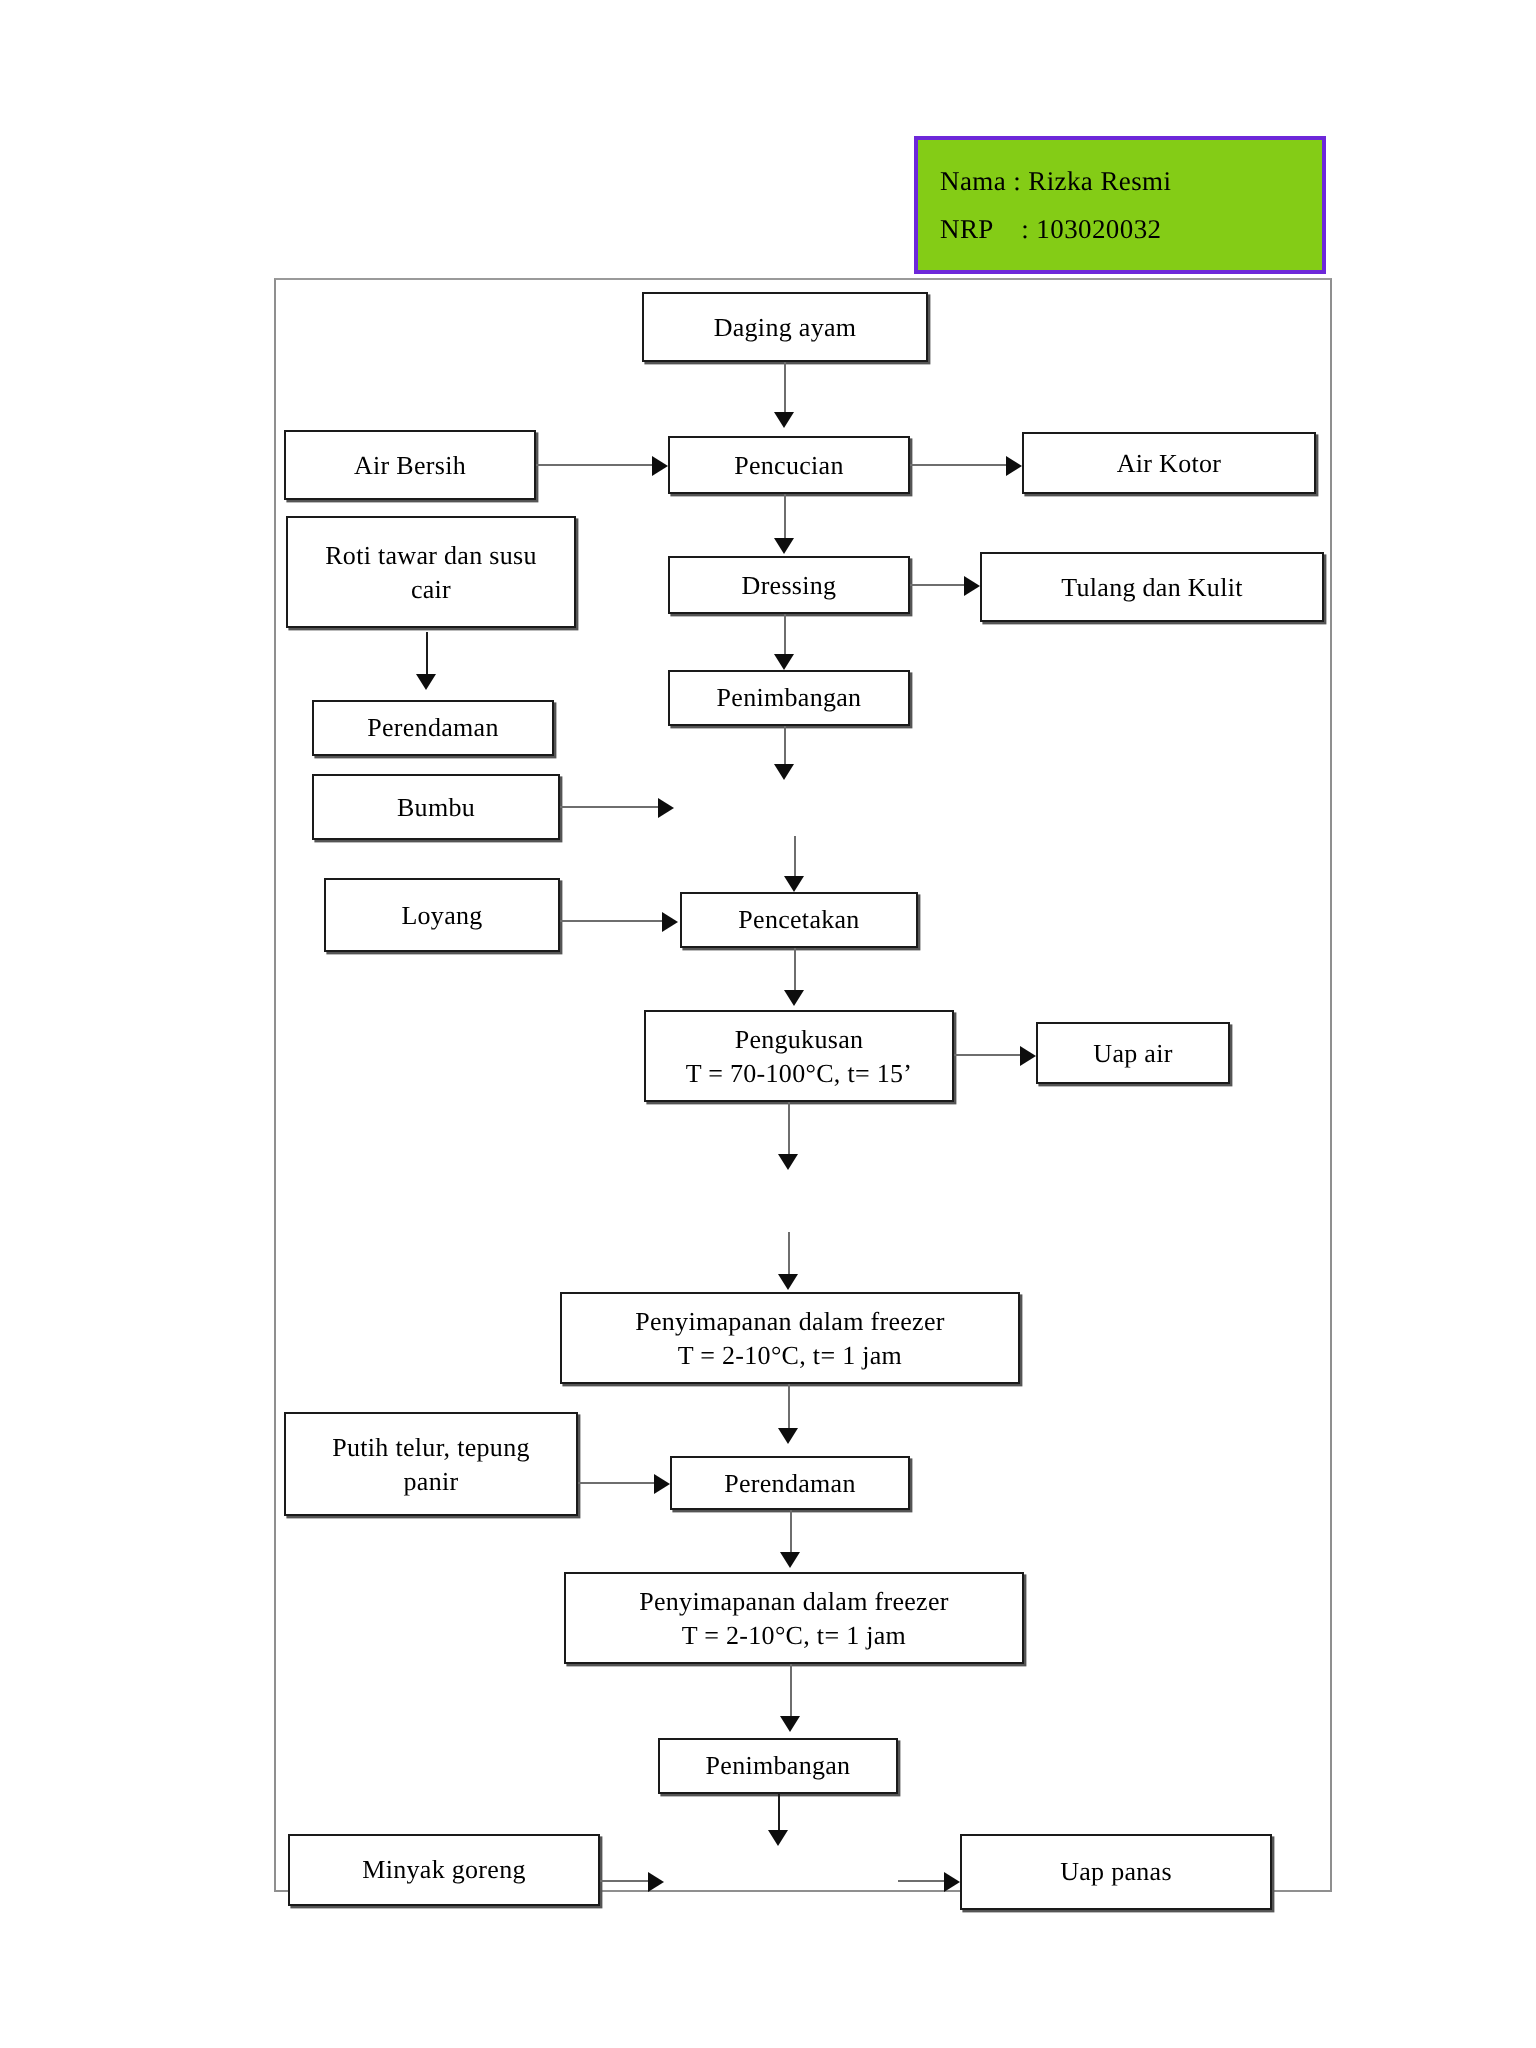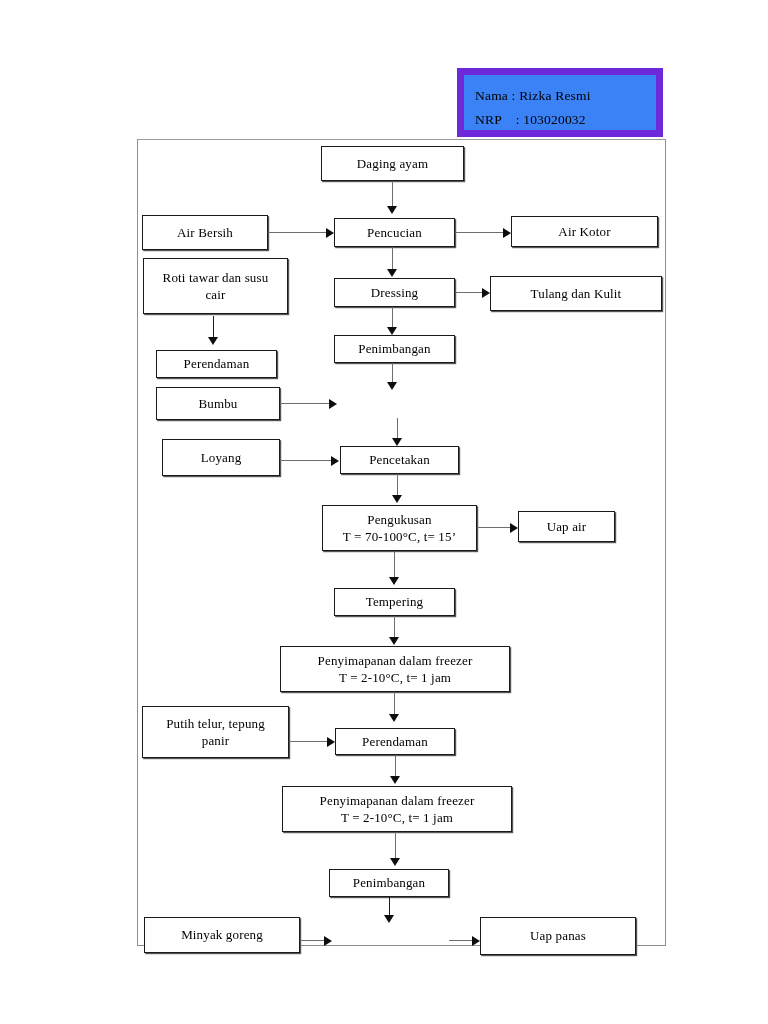--- a/index.html
+++ b/index.html
@@ -16,23 +16,23 @@
     overflow: hidden;
   }
 
   
   #header-box {
     position: absolute;
     left: 457px;
     top: 68px;
     width: 206px;
     height: 69px;
-    border: 7px solid #6d28d9;
+    border: 2px solid #6d28d9;
     box-sizing: border-box;
-    background: #3b82f6;
+    background: #84cc16;
     padding: 9px 0 0 11px;
   }
   .hdr-line {
     font-size: 13.5px;
     line-height: 24px;
     white-space: pre;
     letter-spacing: 0.2px;
   }
 
   
@@ -201,23 +201,20 @@
 
   <div class="conn h" style="left:477px; top:527px; width:34px;"></div>
   <div class="arrow right" style="left:510px; top:523px;"></div>
   <div class="node" style="left:518px; top:511px; width:97px; height:31px;">
     <span class="lbl">Uap air</span>
   </div>
 
   <div class="conn v" style="left:394px; top:551px; height:28px;"></div>
   <div class="arrow down" style="left:389px; top:577px;"></div>
 
-  <div class="node" style="left:334px; top:588px; width:121px; height:28px;">
-    <span class="lbl">Tempering</span>
-  </div>
   <div class="conn v" style="left:394px; top:616px; height:24px;"></div>
   <div class="arrow down" style="left:389px; top:637px;"></div>
 
   <div class="node two-line" style="left:280px; top:646px; width:230px; height:46px;">
     <span class="lbl">Penyimapanan dalam freezer
 T = 2-10°C, t= 1 jam</span>
   </div>
   <div class="conn v" style="left:394px; top:692px; height:24px;"></div>
   <div class="arrow down" style="left:389px; top:714px;"></div>
 

